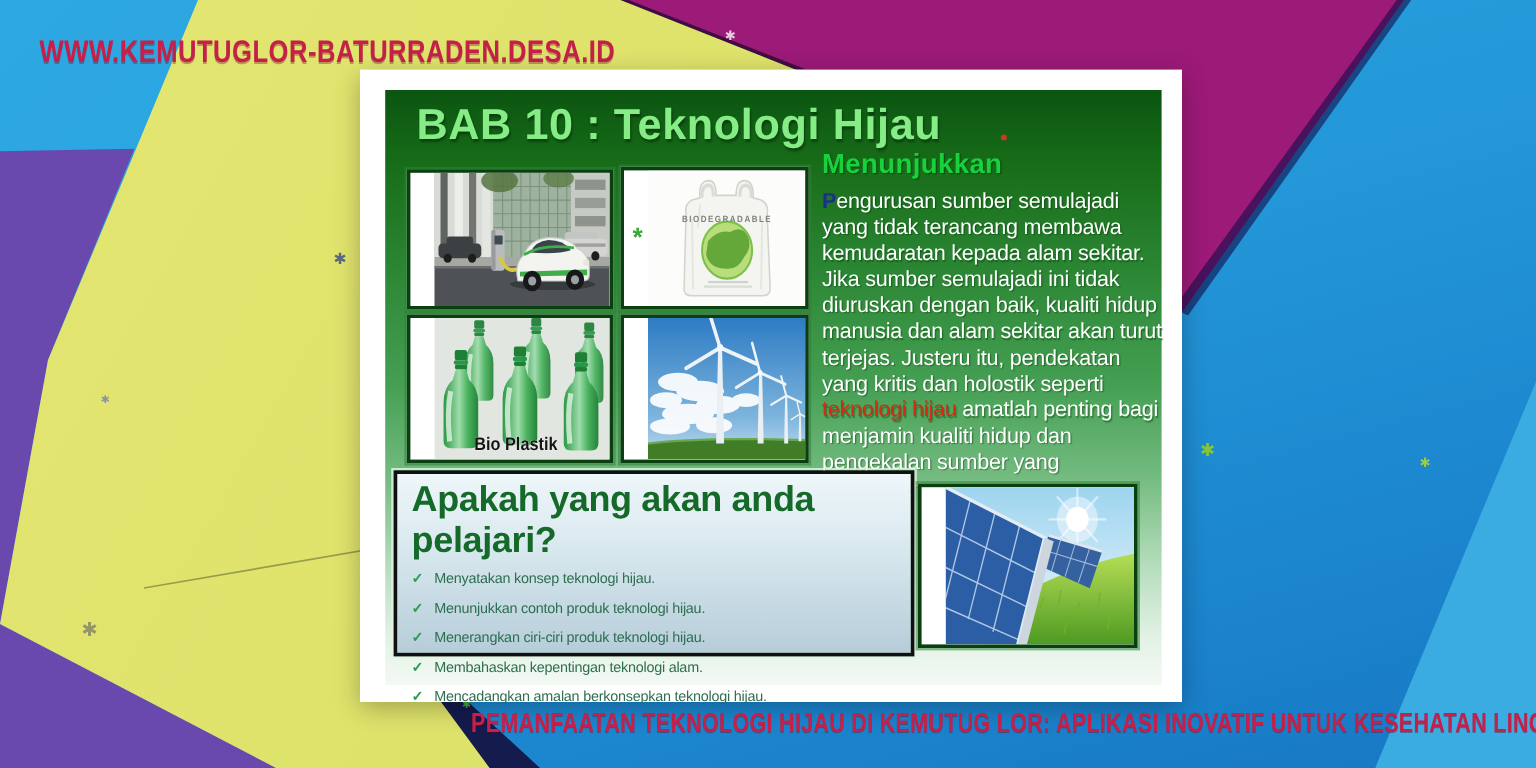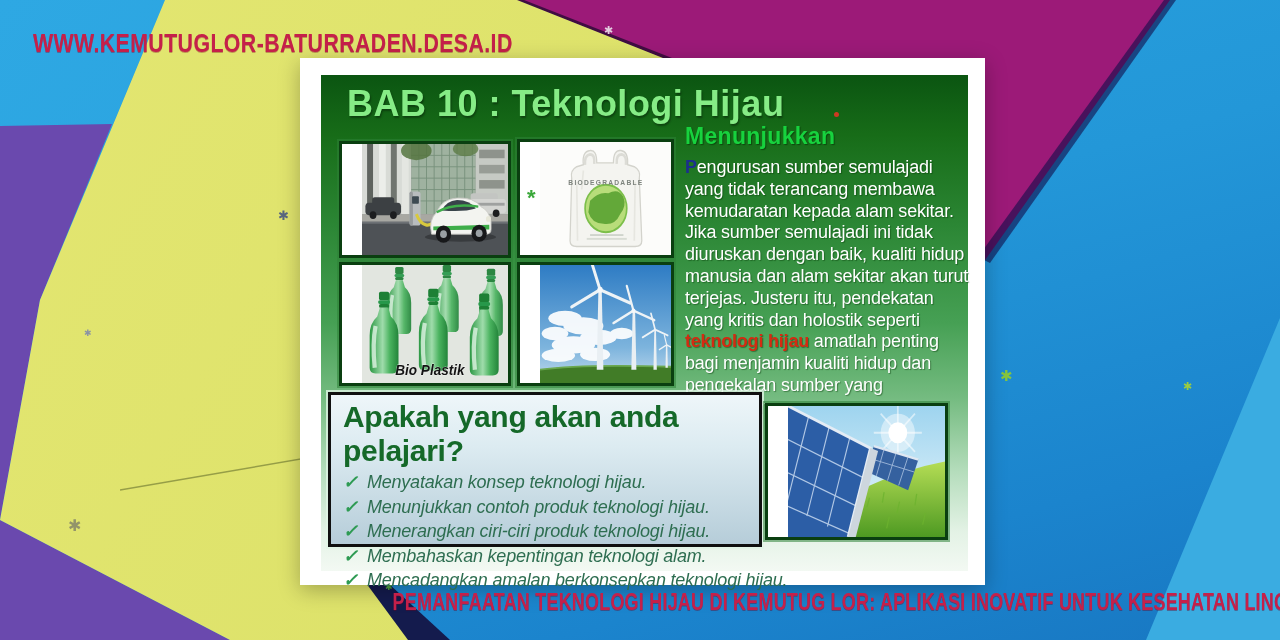--- a/index.html
+++ b/index.html
@@ -48,39 +48,39 @@
                    #46a054 50%,#74bb80 65%,#b5ddbc 80%,#e3f2e5 92%,#f3f9f3 100%);}
   .slide-title{left:26px;top:8px;font-size:36px;font-weight:bold;color:#86ec86;
         letter-spacing:.5px;text-shadow:1px 2px 2px rgba(0,0,0,.35);}
   .red-dot{left:513px;top:37px;width:5px;height:5px;border-radius:50%;background:#cc3a22;}
 
   .photo{position:absolute;border:3px solid #0a3f10;box-shadow:0 0 0 2px rgba(45,130,55,.55);
         background:#fff;overflow:hidden;padding-left:20px;}
   .photo svg{display:block;}
   .ph-car{left:18px;top:66px;width:172px;height:117px;}
   .ph-bag{left:196px;top:64px;width:157px;height:119px;}
-  .ph-bottles{left:18px;top:187px;width:172px;height:124px;font-style:italic;}
+  .ph-bottles{left:18px;top:187px;width:172px;height:124px;}
   .ph-wind{left:196px;top:187px;width:157px;height:124px;}
   .ph-solar{left:444px;top:328px;width:183px;height:137px;}
   .bag-asterisk{left:206px;top:110px;font-size:22px;font-weight:bold;color:#3aa83a;z-index:5;}
 
   .intro{left:364px;top:48px;width:284px;}
   .intro-h{font-size:23px;font-weight:bold;color:#17d23e;letter-spacing:.3px;
         text-shadow:1px 1px 1px rgba(0,40,0,.5);margin:0 0 7px 0;}
   .intro-p{margin:0;font-size:18px;line-height:21.8px;color:#ffffff;letter-spacing:-.2px;
         text-shadow:1px 1px 1px rgba(0,50,0,.45);}
   .lead{color:#1c2f8e;font-weight:bold;text-shadow:none;}
-  .hl{color:#d42b12;font-weight:bold;}
+  .hl{color:#d42b12;font-weight:normal;}
 
   .lbox{left:7px;top:317px;width:434px;height:155px;border:3px solid #101010;
         background:linear-gradient(180deg,#eef6f9 0%,#dcebf1 35%,#b6cdd9 100%);
         box-shadow:0 0 0 2px rgba(225,245,230,.8);padding:5px 10px 0 12px;}
   .lbox-h{margin:0 0 2px 0;font-size:30px;font-weight:bold;color:#156929;letter-spacing:-.3px;}
   .lbox ul{margin:0;padding:0;list-style:none;}
-  .lbox li{font-size:18px;line-height:24.6px;color:#2e6e51;letter-spacing:-.2px;white-space:nowrap;font-style:italic;}
+  .lbox li{font-size:12px;line-height:24.6px;color:#2e6e51;letter-spacing:-.2px;white-space:nowrap;}
   .chk{color:#2e9b53;font-weight:bold;margin-right:9px;}
 </style>
 </head>
 <body>
 
 <div class="stage">
 
   <div class="abs bg-base"></div>
   <div class="abs paper-lightblue-br"></div>
   <div class="abs paper-magenta"></div>

